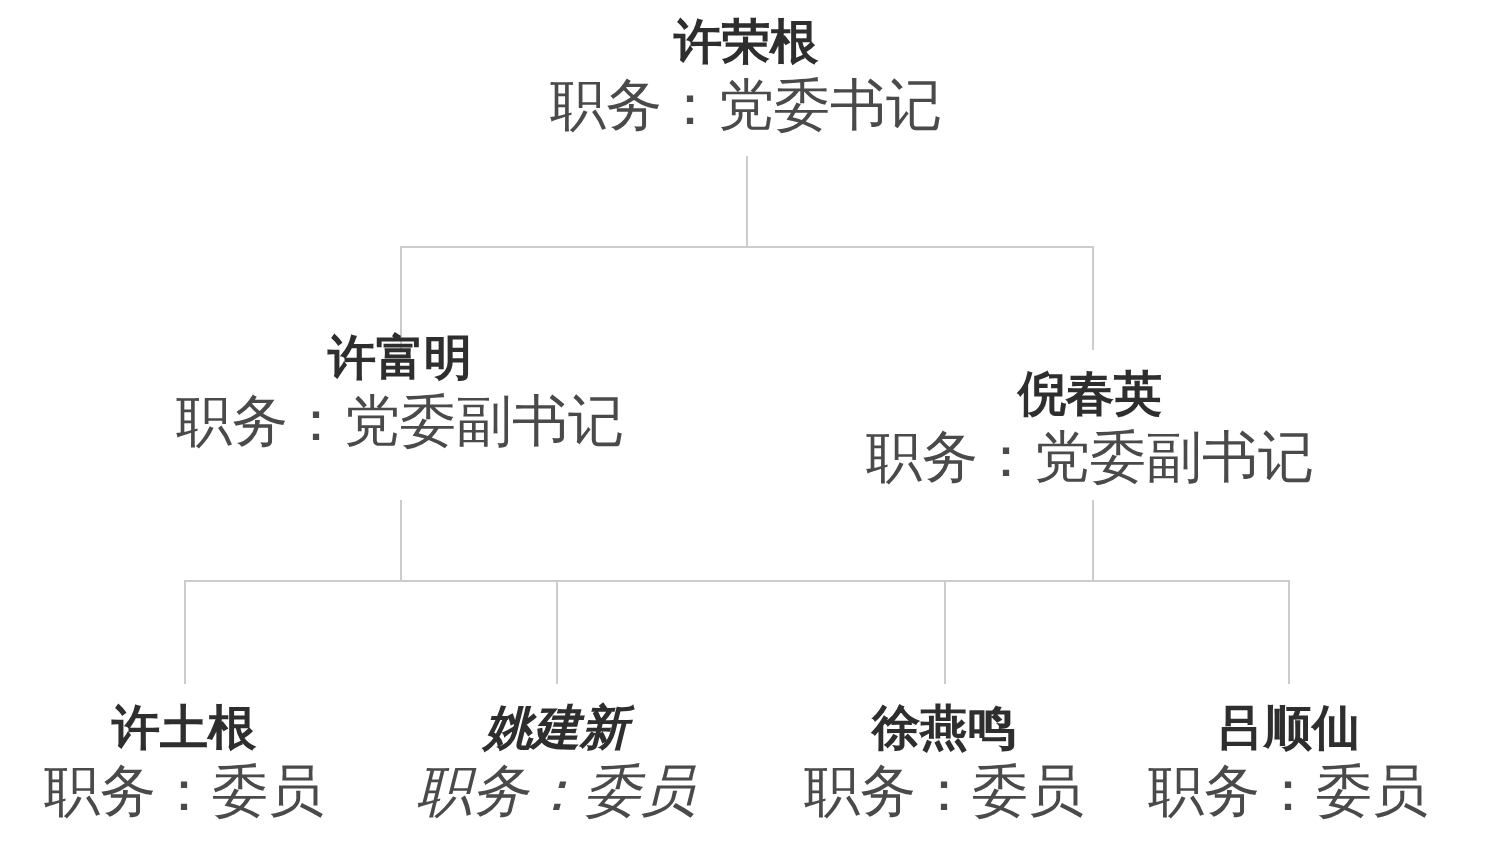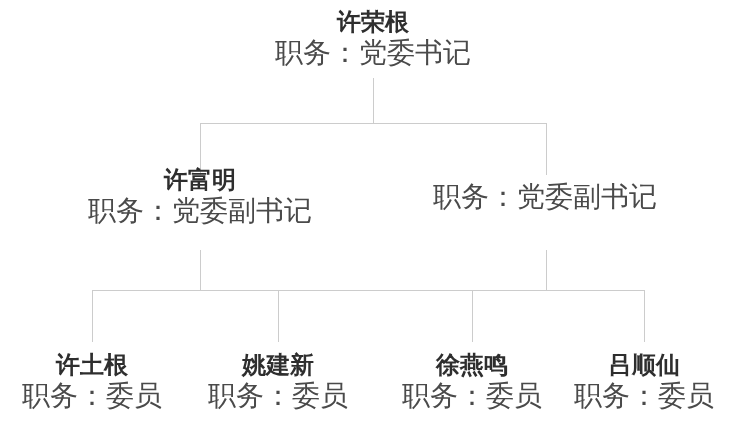--- a/index.html
+++ b/index.html
@@ -45,21 +45,21 @@
     line-height: 30px;
     font-weight: 400;
     color: var(--role-text);
     white-space: nowrap;
   }
   
   .n-root  { left: 243px; top: 6px; }
   .n-l2a   { left: 70px;  top: 164px; }
   .n-l2b   { left: 415px; top: 182px; }
   .n-l3a   { left: -38px; top: 349px; }
-  .n-l3b   { left: 148px; top: 349px; }
+  .n-l3b   { left: 148px; top: 349px; font-style: italic; }
   .n-l3c   { left: 342px; top: 349px; }
   .n-l3d   { left: 514px; top: 349px; }
 </style>
 </head>
 <body>
 
 <div class="stage">
 
   <div class="line v" style="left:373px; top:78px;  height:45px;"></div>
   <div class="line h" style="left:200px; top:123px; width:346px;"></div>
@@ -77,20 +77,21 @@
   <div class="node n-root">
     <div class="name">许荣根</div>
     <div class="role">职务：党委书记</div>
   </div>
 
   <div class="node n-l2a">
     <div class="name">许富明</div>
     <div class="role">职务：党委副书记</div>
   </div>
   <div class="node n-l2b">
+    <div class="name">倪春英</div>
     <div class="role">职务：党委副书记</div>
   </div>
 
   <div class="node n-l3a">
     <div class="name">许土根</div>
     <div class="role">职务：委员</div>
   </div>
   <div class="node n-l3b">
     <div class="name">姚建新</div>
     <div class="role">职务：委员</div>

